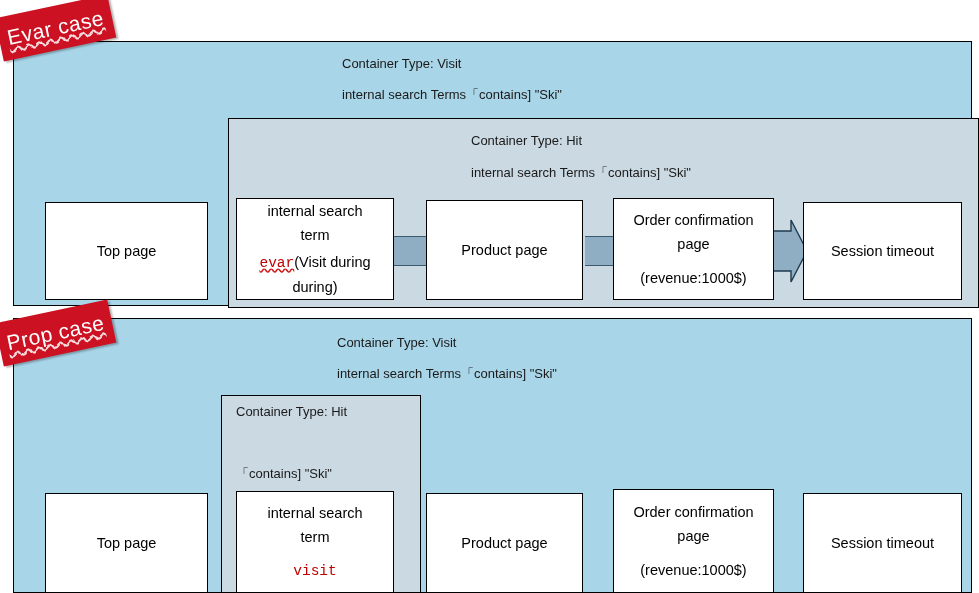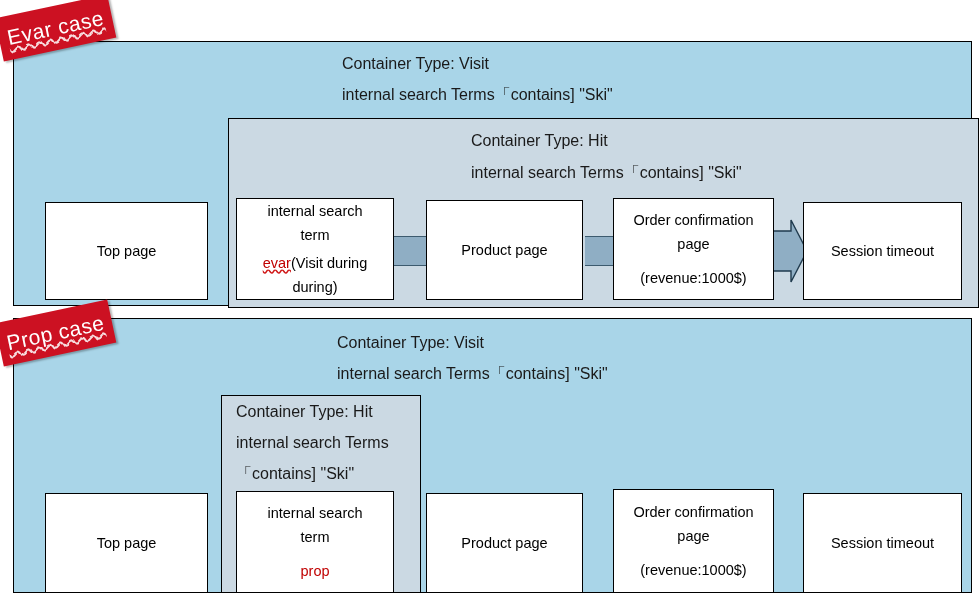--- a/index.html
+++ b/index.html
@@ -29,21 +29,21 @@
     position: absolute;
     background: #cbd9e3;
     border: 1px solid #000000;
     box-sizing: border-box;
   }
 
   
   .container-label {
     position: absolute;
     color: #1a1a1a;
-    font-size: 16px;
+    font-size: 13px;
     line-height: 31px;
     white-space: nowrap;
   }
 
   
   .page-box {
     position: absolute;
     background: #ffffff;
     border: 1px solid #000000;
     box-sizing: border-box;
@@ -52,21 +52,21 @@
     align-items: center;
     justify-content: center;
     text-align: center;
     color: #000000;
     font-size: 14.5px;
     line-height: 24px;
     padding: 0 4px;
   }
   .page-box .line { display: block; }
   .page-box .spacer { height: 10px; }
-  .red-term { color: #c00000; }
+  .red-term { color: #c00000; font-family: Liberation Mono, monospace; }
   .red-term.squiggle {
     text-decoration: underline wavy #d01818;
     text-decoration-skip-ink: none;
   }
   .inline-row { white-space: nowrap; }
 
   
   .connector-bar {
     position: absolute;
     background: #8faec4;
@@ -153,33 +153,32 @@
   <div class="visit-container" style="left:13px; top:318px; width:959px; height:275px;"></div>
 
   <div class="container-label" style="left:337px; top:327px;">Container Type: Visit</div>
 
   <div class="container-label" style="left:337px; top:358px;">internal search Terms「contains] "Ski"</div>
 
   <div class="hit-container" style="left:221px; top:395px; width:200px; height:198px;"></div>
 
   <div class="container-label" style="left:236px; top:396px;">Container Type: Hit</div>
 
-  <div class="container-label" style="left:236px; top:427px;">internal search Terms</div>
 
   <div class="container-label" style="left:236px; top:458px;">「contains] "Ski"</div>
 
   <div class="page-box" style="left:45px; top:493px; width:163px; height:100px;">
     <span class="line">Top page</span>
   </div>
 
   <div class="page-box" style="left:236px; top:491px; width:158px; height:102px;">
     <span class="line">internal search</span>
     <span class="line">term</span>
     <span class="spacer"></span>
-    <span class="line red-term">prop</span>
+    <span class="line red-term">visit</span>
   </div>
 
   <div class="page-box" style="left:426px; top:493px; width:157px; height:100px;">
     <span class="line">Product page</span>
   </div>
 
   <div class="page-box" style="left:613px; top:489px; width:161px; height:104px;">
     <span class="line">Order confirmation</span>
     <span class="line">page</span>
     <span class="spacer"></span>

